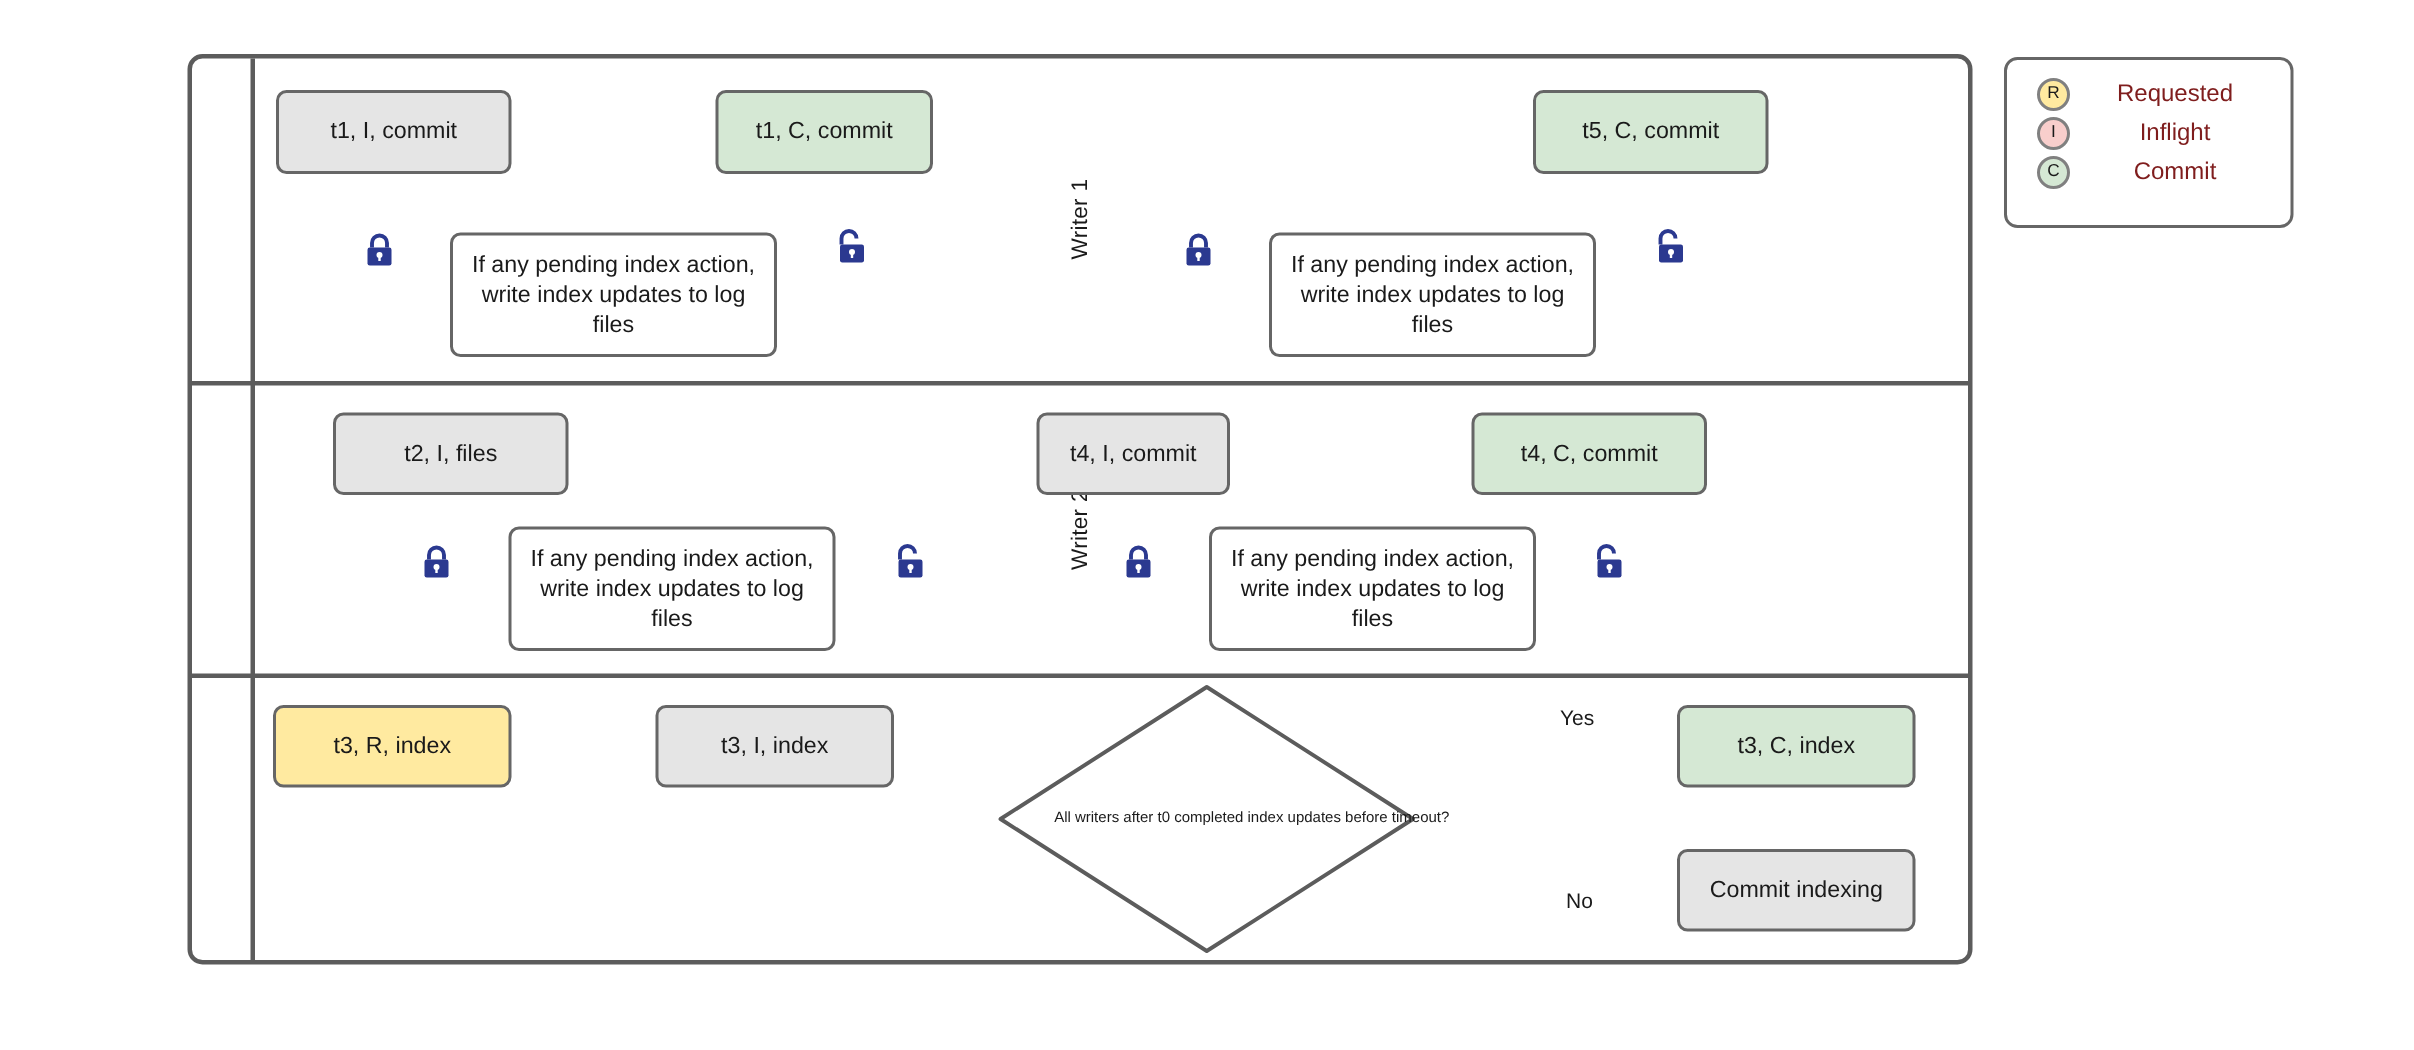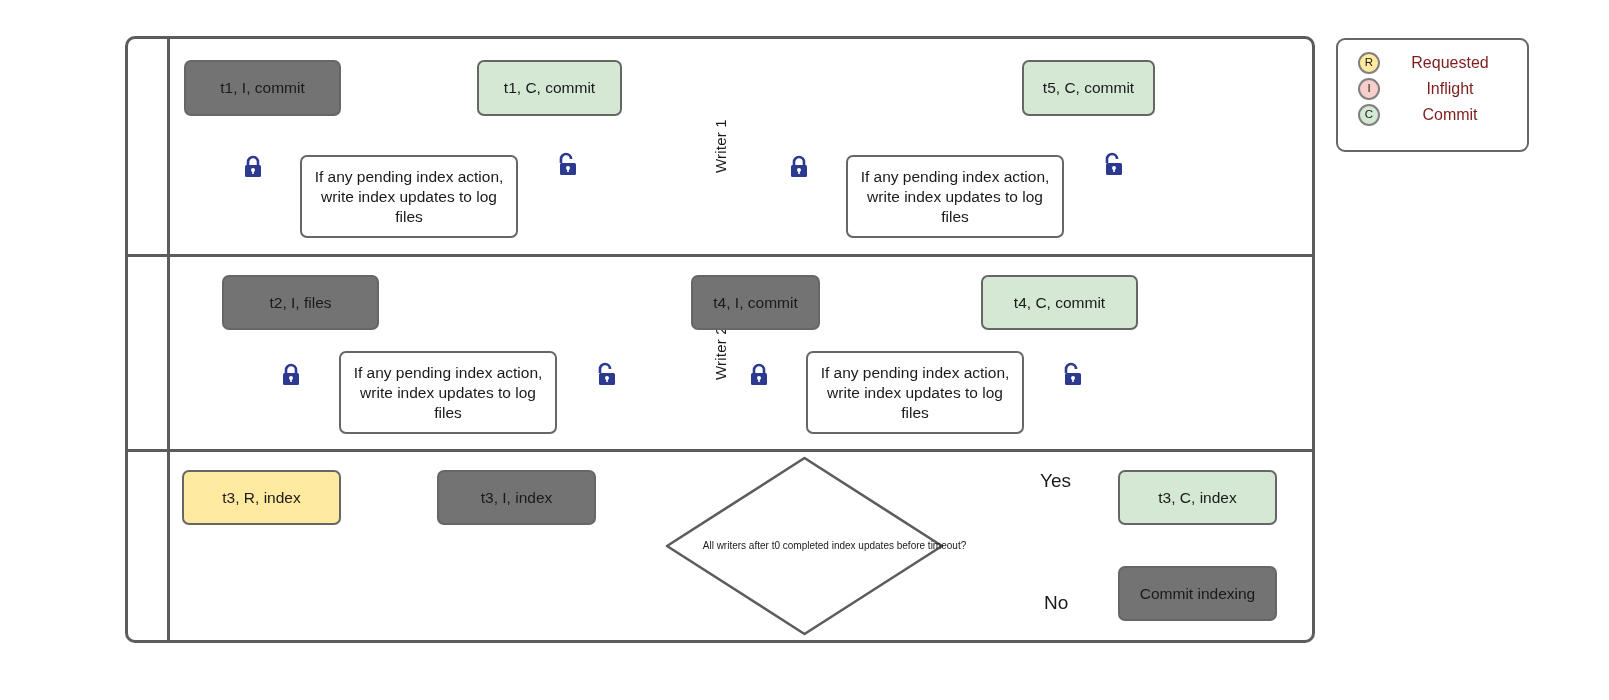--- a/index.html
+++ b/index.html
@@ -17,37 +17,37 @@
   .lane-title{position:absolute;left:0;width:100%;
         display:flex;align-items:center;justify-content:center;
         writing-mode:vertical-rl;transform:rotate(180deg);
         font-size:15px;color:#1a1a1a;letter-spacing:.2px;white-space:nowrap;}
 
   
   .node{position:absolute;box-sizing:border-box;border:2.5px solid #666666;
         border-radius:7px;display:flex;align-items:center;justify-content:center;
         text-align:center;font-size:15.5px;line-height:20px;color:#1a1a1a;
         padding:3px 6px;}
-  .n-red{background:#737373;}
+  .n-red{background:#e5e5e5;}
   .n-green{background:#d5e8d4;}
   .n-yellow{background:#ffeaa0;}
   .n-white{background:#ffffff;}
 
   
   #wires{position:absolute;left:0;top:0;width:1609px;height:700px;pointer-events:none;}
 
   
   .lock{position:absolute;width:22px;height:24px;}
 
   
   .diamond-wrap{position:absolute;}
   .diamond-label{position:absolute;left:0;top:0;width:100%;height:100%;
         display:flex;align-items:center;justify-content:center;text-align:center;
         font-size:10px;line-height:20px;color:#1a1a1a;}
-  .edge-label{position:absolute;font-size:19px;color:#1a1a1a;white-space:nowrap;}
+  .edge-label{position:absolute;font-size:14px;color:#1a1a1a;white-space:nowrap;}
 
   
   .legend{position:absolute;left:1336px;top:38px;width:193px;height:114px;
         border:2.5px solid #666;border-radius:9px;background:#fff;box-sizing:border-box;
         padding:10px 0 0 0;}
   .legend-row{display:flex;align-items:center;height:26px;padding-left:20px;}
   .legend-dot{width:22px;height:22px;border-radius:50%;border:2px solid #808080;
         box-sizing:border-box;display:flex;align-items:center;justify-content:center;
         font-size:11.5px;line-height:1;flex:0 0 auto;}
   .legend-text{font-size:16px;color:#7f1d1d;width:140px;text-align:center;}
@@ -104,21 +104,21 @@
     <div class="lane-title" style="top:413px;height:188px;">Indexer</div>
   </div>
 
   <div class="node n-red" style="left:184px;top:60px;width:157px;height:56px;">t1, I, commit</div>
 
   <div class="node n-green" style="left:477px;top:60px;width:145px;height:56px;">t1, C, commit</div>
 
   <div class="node n-white" style="left:300px;top:155px;width:218px;height:83px;">If any pending index action, write index updates to log files</div>
 
 
-  <div class="node n-green" style="left:1022px;top:60px;width:133px;height:56px;">t5, C, commit</div>
+  <div class="node n-green" style="left:1022px;top:60px;width:157px;height:56px;">t5, C, commit</div>
 
   <div class="node n-white" style="left:846px;top:155px;width:218px;height:83px;">If any pending index action, write index updates to log files</div>
 
   <div class="node n-red" style="left:222px;top:275px;width:157px;height:55px;">t2, I, files</div>
 
 
   <div class="node n-white" style="left:339px;top:351px;width:218px;height:83px;">If any pending index action, write index updates to log files</div>
 
   <div class="node n-red" style="left:691px;top:275px;width:129px;height:55px;">t4, I, commit</div>
 

